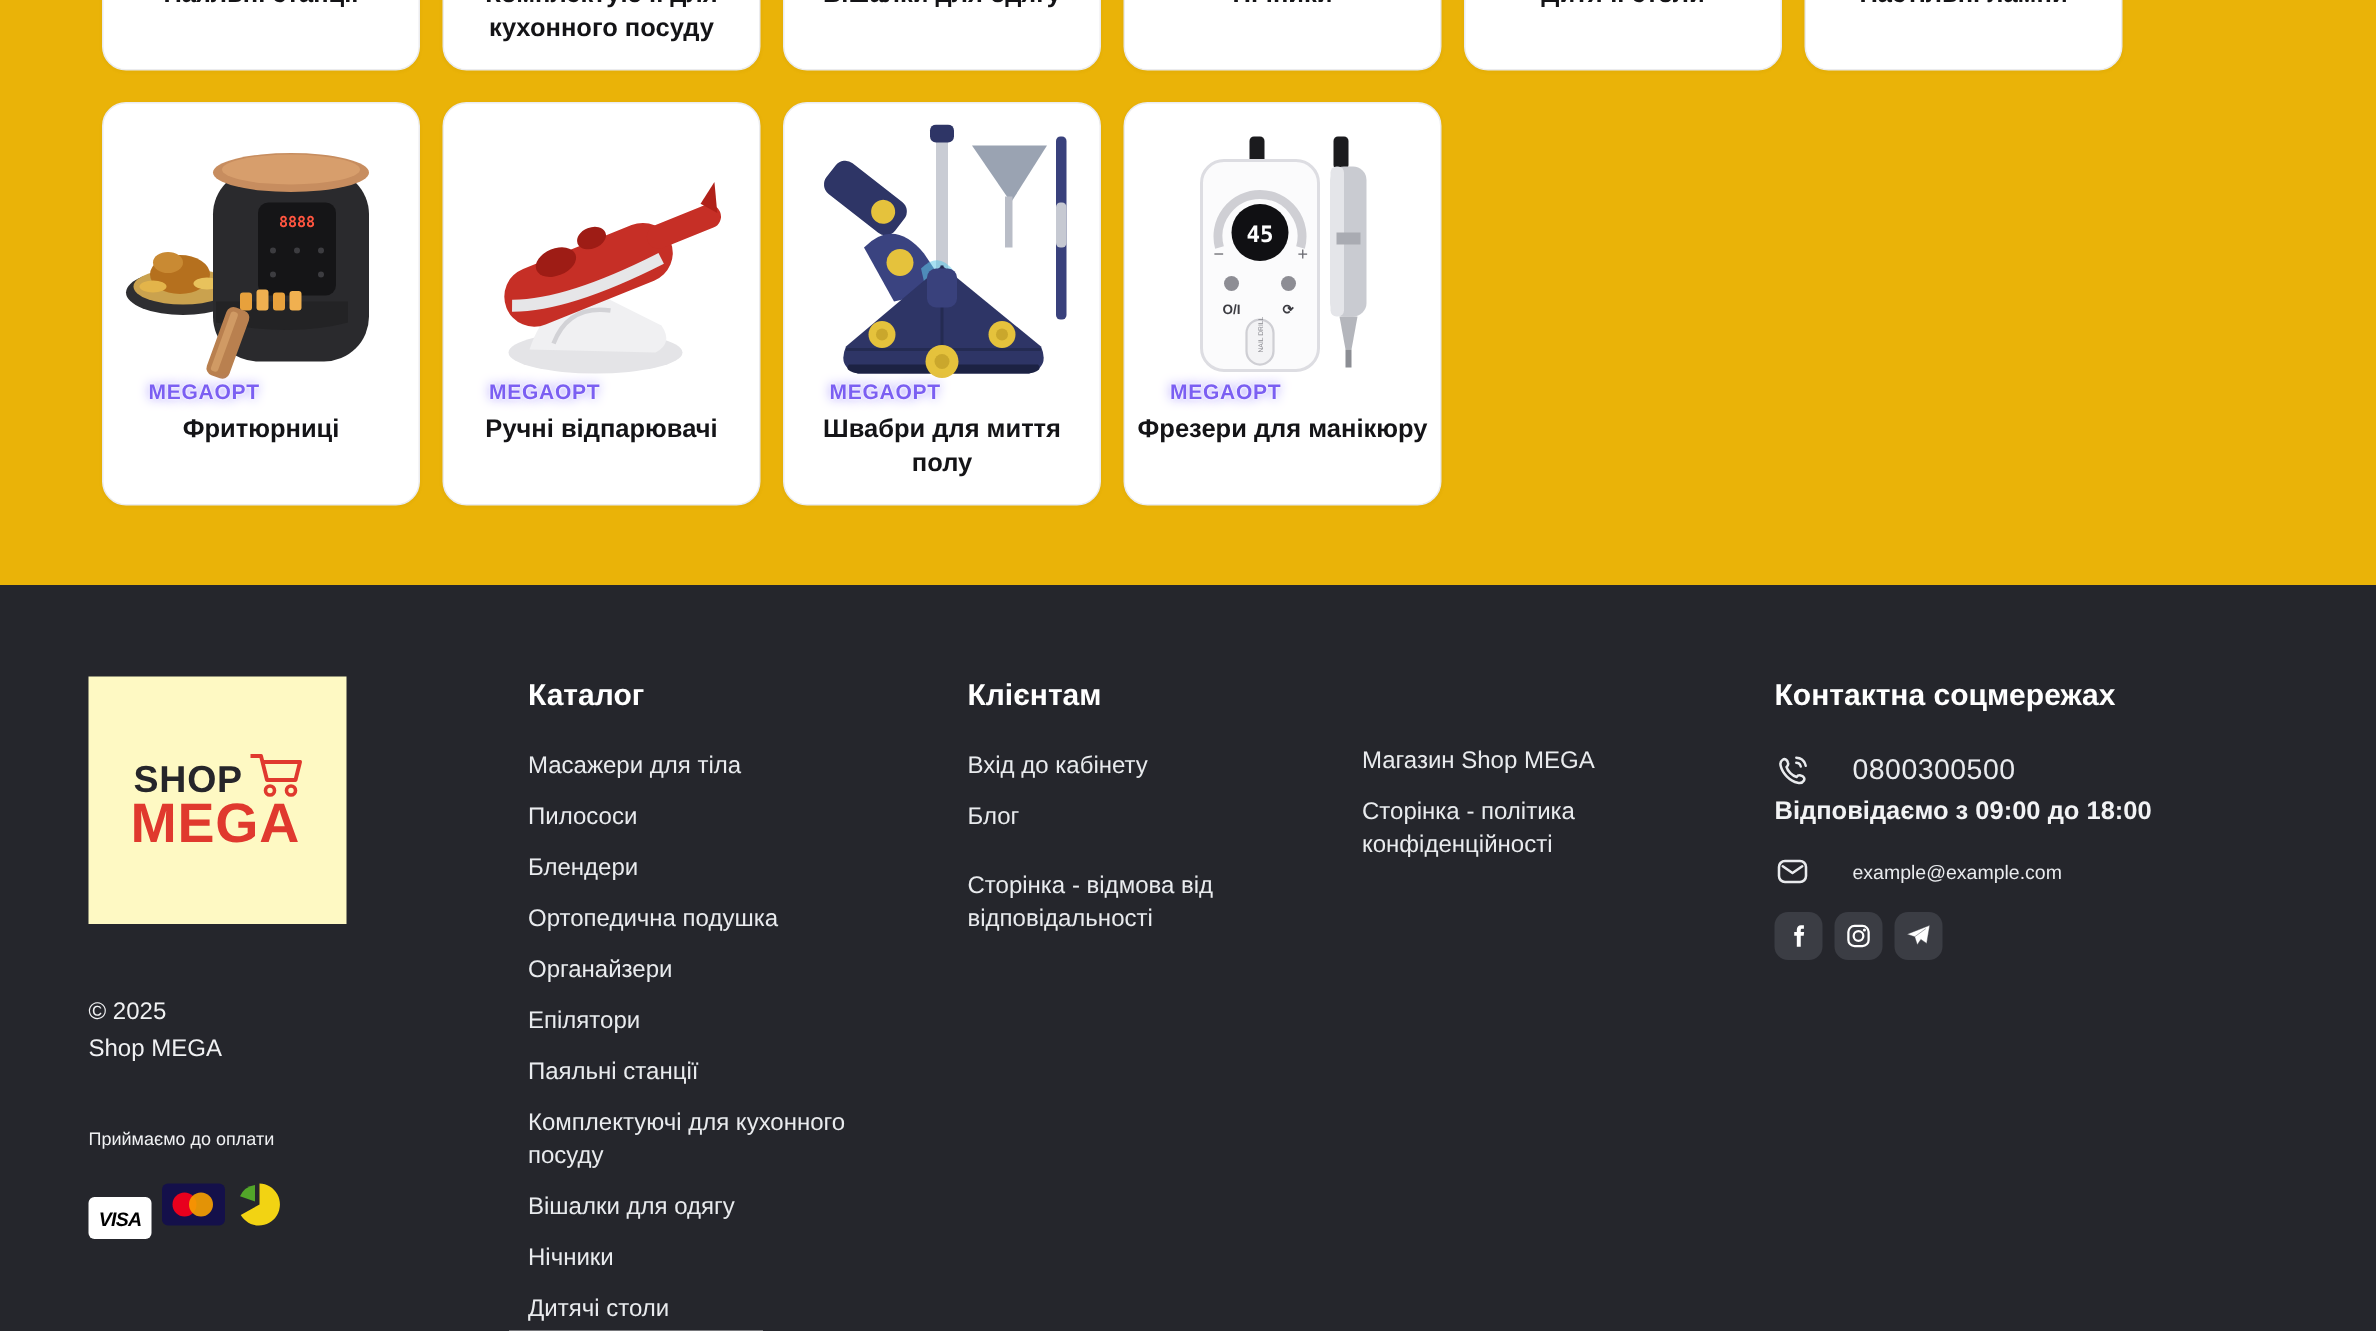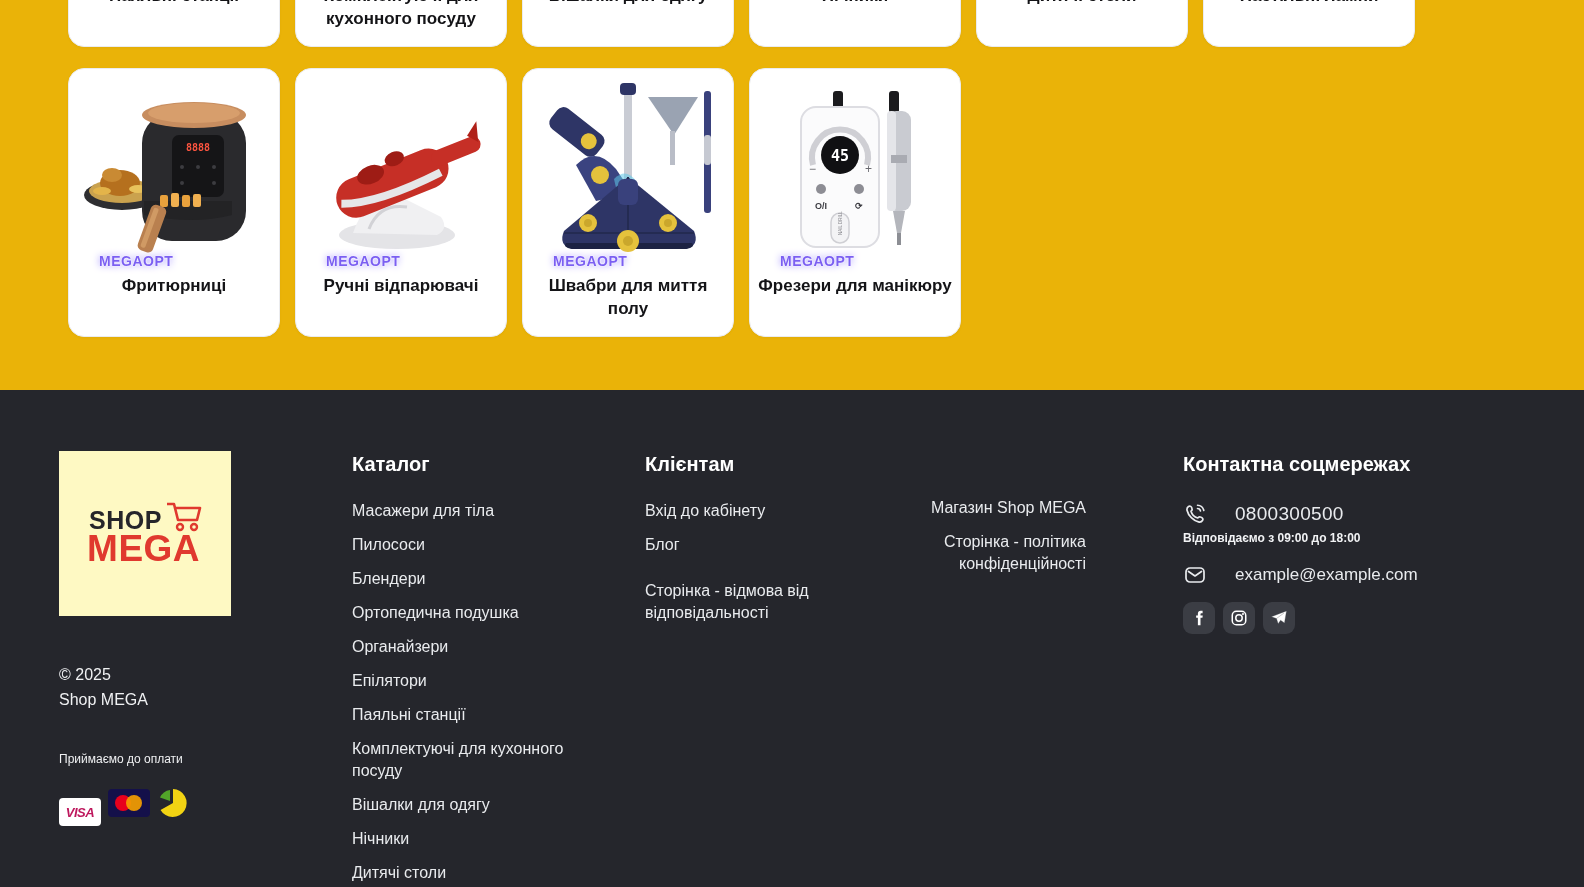--- a/index.html
+++ b/index.html
@@ -36,41 +36,41 @@
   .f-left{width:293px;box-sizing:border-box;}
   .logo-tile{width:172px;height:165px;background:#fef9c3;display:flex;align-items:center;justify-content:center;}
   .logo-art{line-height:1;}
   .logo-row{display:flex;align-items:flex-end;gap:3px;padding-left:2px;}
   .logo-shop{font-size:25px;font-weight:800;color:#26262a;letter-spacing:.5px;}
   .logo-mega{font-size:37px;font-weight:800;color:#e0392e;letter-spacing:.5px;margin-top:-3px;}
   .copyright{margin-top:46px;font-size:16px;line-height:25px;color:#f0f1f3;}
   .pay-title{margin-top:40px;font-size:12px;color:#f0f1f3;}
   .pay-icons{margin-top:14px;display:flex;align-items:center;gap:7px;}
   .pay-visa{width:42px;height:28px;background:#fff;border-radius:4px;display:flex;align-items:center;justify-content:center;
-    font-size:13px;font-weight:900;font-style:italic;color:#be185d;letter-spacing:-.5px;margin-top:18px;}
+    font-size:13px;font-weight:900;font-style:italic;color:#000000;letter-spacing:-.5px;margin-top:18px;}
   .pay-mc{width:42px;height:28px;background:#14104a;border-radius:4px;position:relative;}
   .pay-mc .c1{position:absolute;top:6px;left:7px;width:16px;height:16px;border-radius:50%;background:#e8001d;}
   .pay-mc .c2{position:absolute;top:6px;left:18px;width:16px;height:16px;border-radius:50%;background:#f59e00;opacity:.92;}
   .f-col{box-sizing:border-box;}
   .col-catalog{width:293px;}
   .col-clients{width:263px;}
   .col-pages{width:275px;padding-top:46px;}
   .col-contact{flex:1;}
   .f-head{font-size:20px;font-weight:700;color:#ffffff;margin:2px 0 0 0;}
   .f-list{list-style:none;margin:24px 0 0 0;padding:0;font-size:16px;line-height:22px;}
   .f-list li{margin-bottom:12px;cursor:pointer;}
   .col-catalog .f-list{width:238px;}
   .col-clients .f-list{width:202px;}
-  .col-pages .f-list{width:178px;margin-top:0;text-align:right;}
+  .col-pages .f-list{width:178px;margin-top:0;}
   .li-gap{margin-top:24px;}
   .contact-row{display:flex;align-items:center;gap:28px;margin-top:26px;}
   .contact-row.email-row{margin-top:18px;}
   .phone-num{font-size:19px;letter-spacing:.3px;}
-  .phone-note{font-size:12px;font-weight:700;margin-top:5px;color:#f2f3f5;}
-  .email-text{font-size:17px;}
+  .phone-note{font-size:17px;font-weight:700;margin-top:5px;color:#f2f3f5;}
+  .email-text{font-size:13px;}
   .social-title{font-size:17px;margin-top:30px;}
   .social-row{display:flex;gap:8px;margin-top:15px;}
   .social-btn{width:32px;height:32px;border-radius:9px;background:#3b3d44;display:flex;align-items:center;justify-content:center;cursor:pointer;}
   .ico{display:block;}
 </style>
 </head>
 <body>
 
 <div class="cards-area">
 

